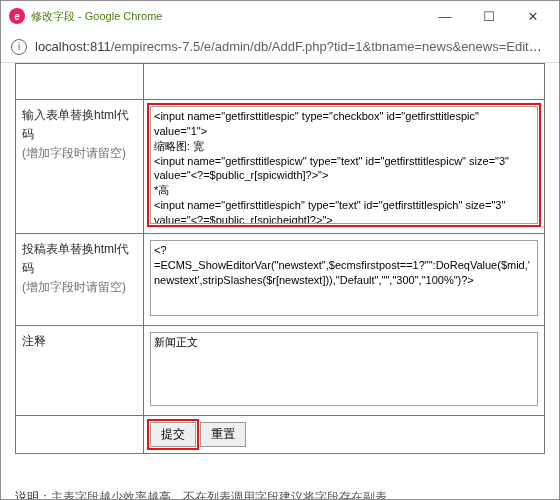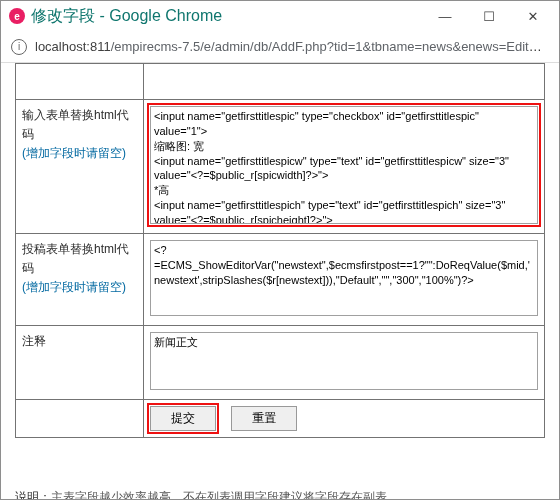--- a/index.html
+++ b/index.html
@@ -1,35 +1,35 @@
 <!DOCTYPE html>
 <html><head>
 <meta charset="utf-8">
 <style>
 *{box-sizing:border-box;margin:0;padding:0}
 body{width:560px;height:500px;font-family:"Microsoft YaHei",Arial,sans-serif;font-size:12px;background:#fff;overflow:hidden;border:1px solid #8e8e8e}
 .titlebar{height:30px;background:#fff;display:flex;align-items:center;padding:0 4px 0 8px}
 .ticon{width:16px;height:16px;border-radius:50%;background:#e91e63;margin-right:6px;display:flex;align-items:center;justify-content:center;color:#fff;font-size:10px;font-weight:bold}
-.ttitle{flex:1;color:#0f766e;font-size:16px}
+.ttitle{flex:1;color:#4d7c0f;font-size:11px}
 .wbtns{display:flex}
 .wbtn{width:44px;height:30px;display:flex;align-items:center;justify-content:center;color:#444;font-size:13px}
 .addrbar{height:32px;display:flex;align-items:center;padding:0 10px;border-bottom:1px solid #ddd}
 .info{width:16px;height:16px;border:1.2px solid #666;border-radius:50%;display:flex;align-items:center;justify-content:center;font-size:10px;color:#666;margin-right:8px}
 .url{flex:1;color:#333;font-size:13px;white-space:nowrap;overflow:hidden;text-overflow:ellipsis}
 .url .host{color:#404040}
 .url .path{color:#5f6368}
 .content{padding:0 14px 4px 14px;height:calc(100% - 78px);overflow:hidden}
 table.f{width:100%;border-collapse:collapse}
 table.f td{border:1px solid #737373;vertical-align:top;padding:6px 6px}
 .lab{width:128px;color:#2c2c2c;line-height:1.6}
-.sub{color:#0369a1}
+.sub{color:#737373}
 .ta{width:100%;font-family:Arial,sans-serif;font-size:11px;resize:none;border:1px solid #a0a0a0;padding:2px 3px;background:#fff;color:#000;line-height:1.35}
 .hi{outline:2px solid #e11;outline-offset:1px}
 .btns{padding:8px 6px}
-.btn{font-family:"Microsoft YaHei";font-size:12px;border:1px solid #999;background:#efefef;padding:3px 20px;margin-right:12px}
+.btn{font-family:"Microsoft YaHei";font-size:12px;border:1px solid #999;background:#efefef;padding:3px 10px;margin-right:1px}
 .btn.hi2{outline:2px solid #e11;outline-offset:1px}
 .ftxt{color:#555;padding:6px 14px;font-size:12px}
 .ftxt .k{color:#333}
 .tascroll{overflow-y:scroll}
 </style>
 </head>
 <body>
 
 <div class="titlebar">
   <div class="ticon">e</div>
@@ -78,21 +78,21 @@
     </td>
     <td>
       <textarea class="ta" style="height: 76px;">&lt;?=ECMS_ShowEditorVar("newstext",$ecmsfirstpost==1?"":DoReqValue($mid,'newstext',stripSlashes($r[newstext])),"Default","","300","100%")?&gt;</textarea>
     </td>
   </tr>
   <tr>
     <td class="lab">
       <div>注释</div>
     </td>
     <td>
-      <textarea class="ta" style="height: 58px;">新闻正文</textarea>
+      <textarea class="ta" style="height: 74px;">新闻正文</textarea>
     </td>
   </tr>
   <tr>
     <td class="lab"></td>
     <td class="btns">
       <button class="btn hi2">提交</button>
       <button class="btn">重置</button>
     </td>
   </tr>
 </tbody>

